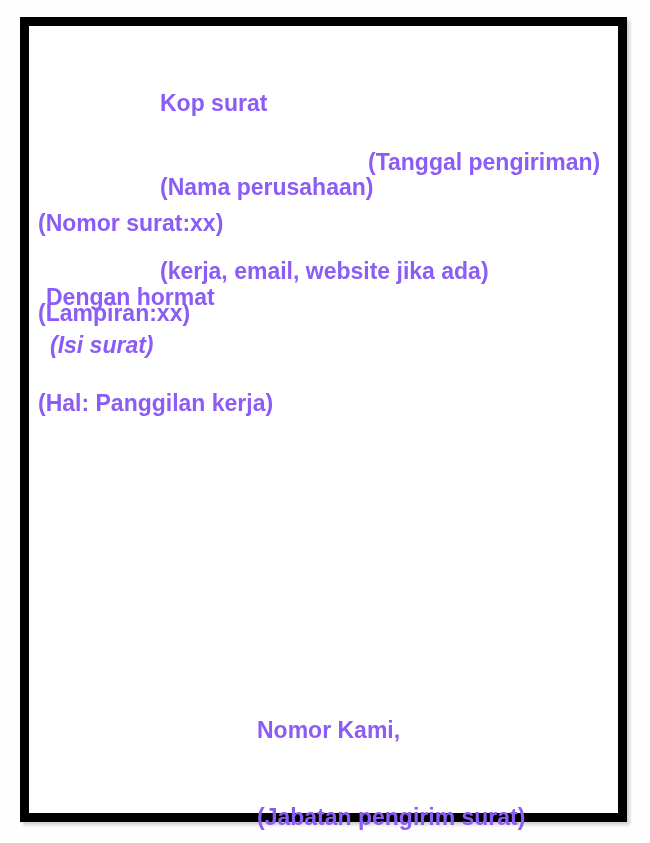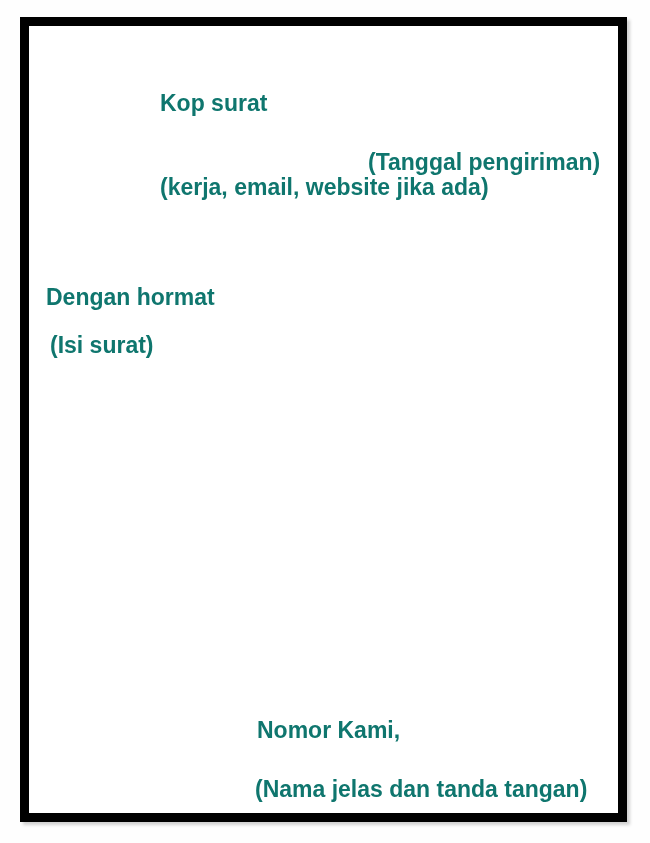--- a/index.html
+++ b/index.html
@@ -7,21 +7,21 @@
     padding: 0;
     background: #ffffff;
   }
   .page {
     position: relative;
     width: 650px;
     height: 843px;
     background: #fefefe;
     font-family: "Liberation Sans", "DejaVu Sans", sans-serif;
     font-weight: bold;
-    color: #0f766e;
+    color: #8b5cf6;
     overflow: hidden;
   }
   .letter-frame {
     position: absolute;
     left: 20px;
     top: 17px;
     width: 589px;   
     height: 787px;  
     border: 9px solid #000000;
     background: #ffffff;
@@ -31,46 +31,52 @@
     position: absolute;
     font-size: 23px;
     line-height: 28px;
     white-space: pre;
     letter-spacing: 0px;
   }
   .letterhead-block   { left: 160px; top: 33px; }
   .meta-left-block    { left: 38px;  top: 148px; line-height: 30px; }
   .date-block         { left: 368px; top: 148px; text-align: right; }
   .salutation-block   { left: 46px;  top: 283px; }
-  .body-block         { left: 50px;  top: 331px; }
+  .body-block         { left: 50px;  top: 331px; font-style: italic; }
   .closing-block      { left: 257px; top: 658px; line-height: 29px; }
   .signature-block    { left: 255px; top: 775px; }
   .line { display: block; }
 </style>
 </head>
 <body>
 
 <div class="page">
 
   <div class="letter-frame">
 
     
   </div>
 
   <div class="txt letterhead-block">
     <span class="line">Kop surat</span>
+    <span class="line">(Nama perusahaan)</span>
     <span class="line">(kerja, email, website jika ada)</span>
   </div>
 
+  <div class="txt meta-left-block">
+    <span class="line">(Nomor surat:xx)</span>
+    <span class="line">(Lampiran:xx)</span>
+    <span class="line">(Hal: Panggilan kerja)</span>
+  </div>
 
   <div class="txt date-block">(Tanggal pengiriman)</div>
 
   <div class="txt salutation-block">Dengan hormat</div>
 
   <div class="txt body-block">(Isi surat)</div>
 
   <div class="txt closing-block">
     <span class="line">Nomor Kami,</span>
+    <span class="line">(Jabatan pengirim surat)</span>
   </div>
 
-  <div class="txt signature-block">(Nama jelas dan tanda tangan)</div>
 
 </div>
 
 </body></html>

